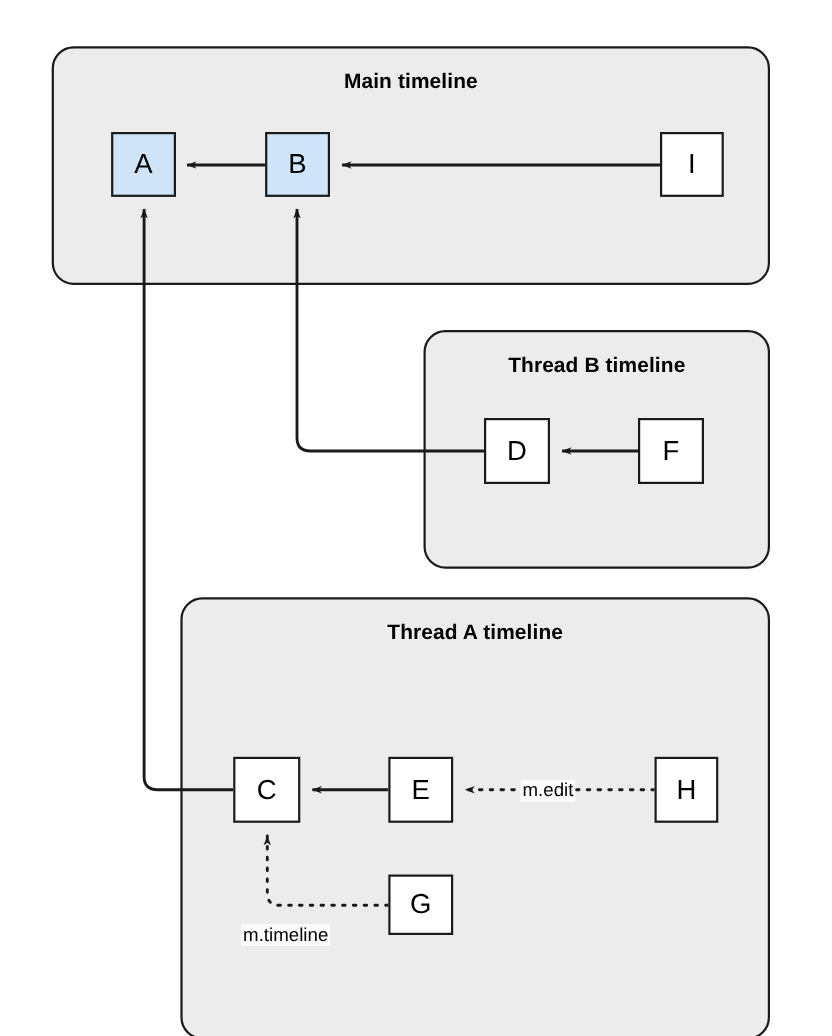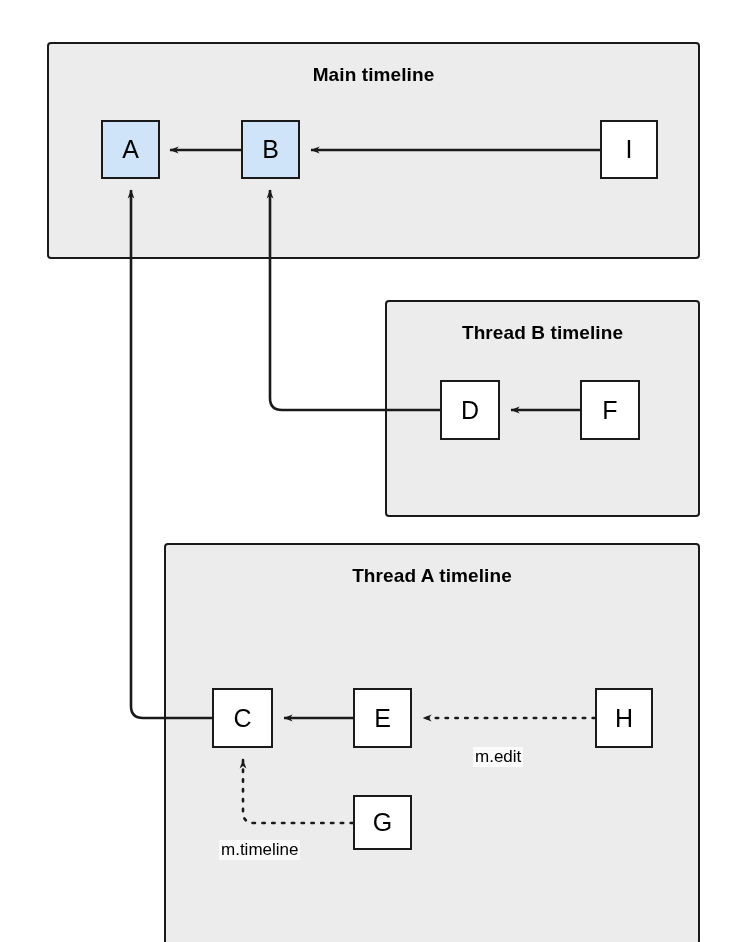--- a/index.html
+++ b/index.html
@@ -18,21 +18,21 @@
     position: absolute;
     left: 0;
     top: 0;
     width: 756px;
     height: 942px;
   }
   .group-box {
     position: absolute;
     background: #ececec;
     border: 2px solid #1a1a1a;
-    border-radius: 4px;
+    border-radius: 20px;
     box-sizing: border-box;
   }
   .group-title {
     position: absolute;
     width: 100%;
     text-align: center;
     font-weight: bold;
     font-size: 19px;
     color: #000000;
     letter-spacing: 0.1px;
@@ -141,17 +141,17 @@
   </div>
 
   <div class="node fill-white" style="left:595px; top:688px; width:58px; height:60px;">
     <span>H</span>
   </div>
 
   <div class="node fill-white" style="left:353px; top:795px; width:59px; height:55px;">
     <span>G</span>
   </div>
 
-  <div class="edge-label" style="left:473px; top:709px;margin-top:38px;">m.edit</div>
+  <div class="edge-label" style="left:473px; top:709px;">m.edit</div>
 
   <div class="edge-label" style="left:219px; top:840px;">m.timeline</div>
 
 </div>
 
 </body></html>

